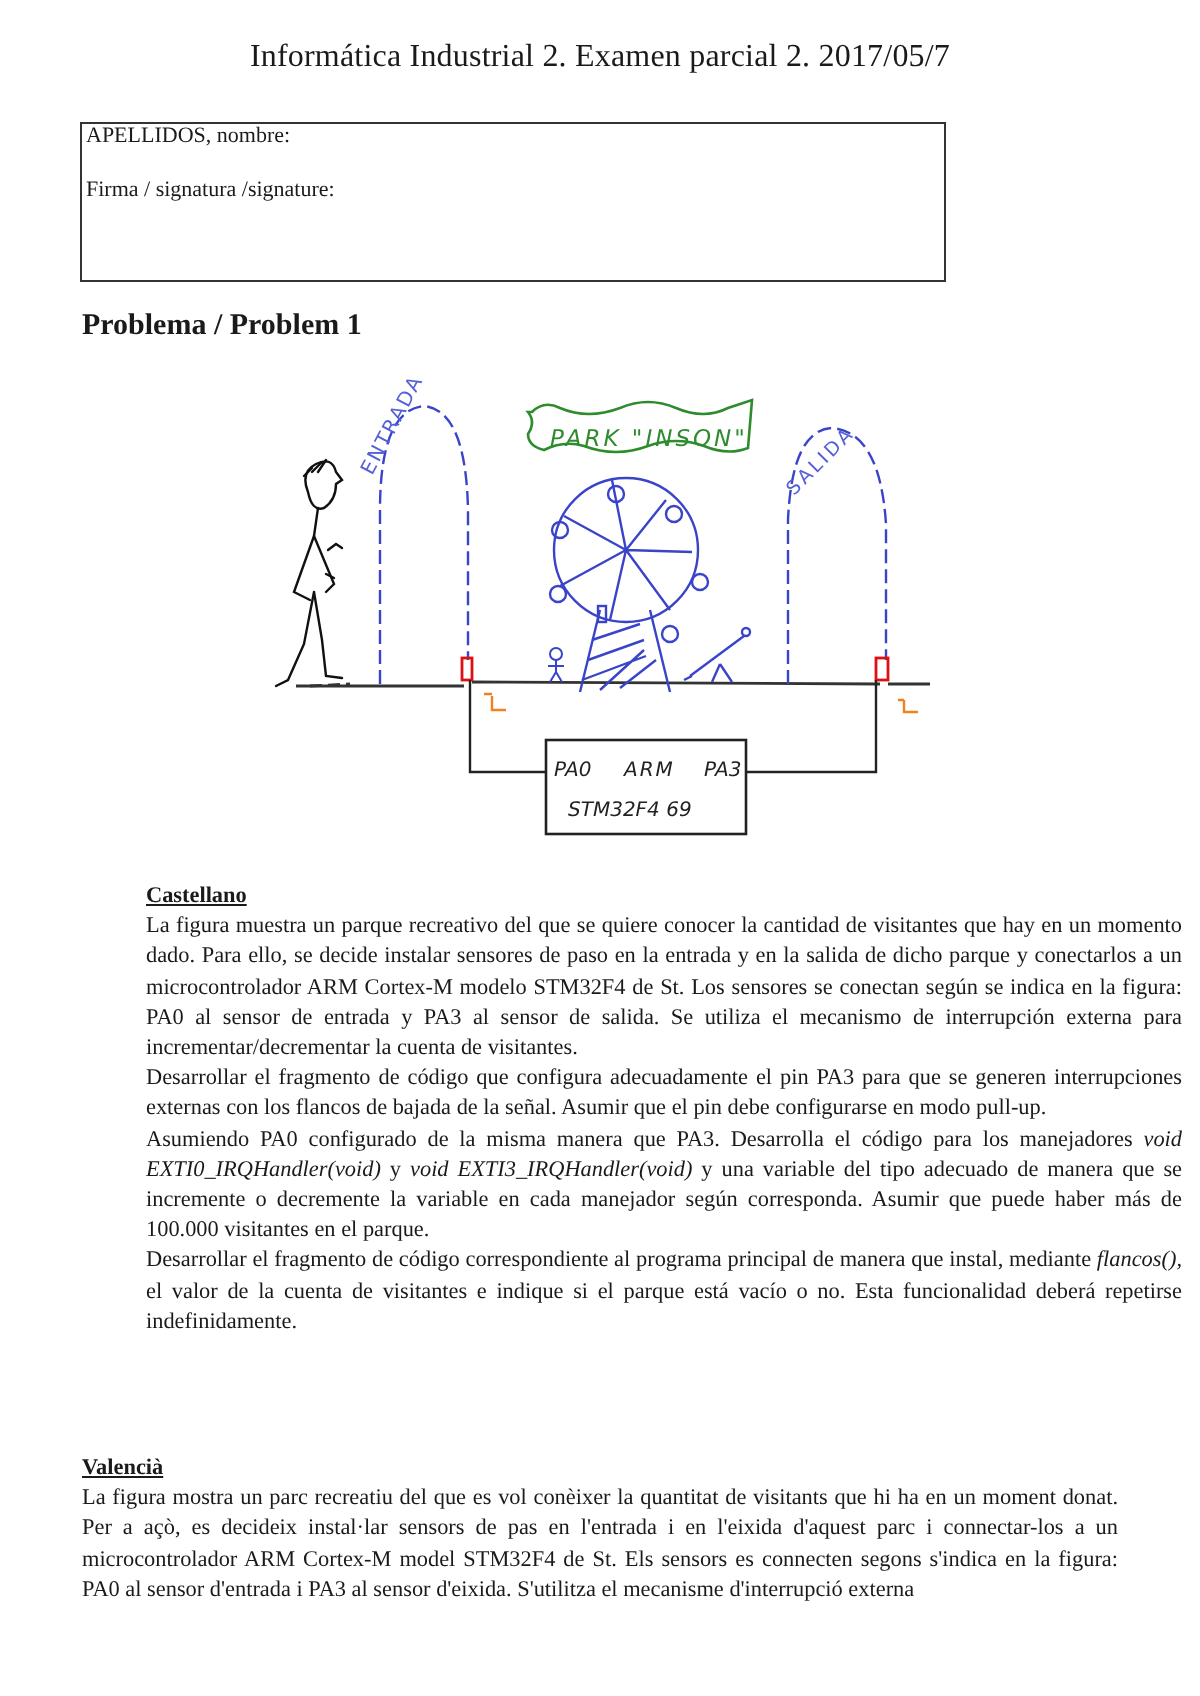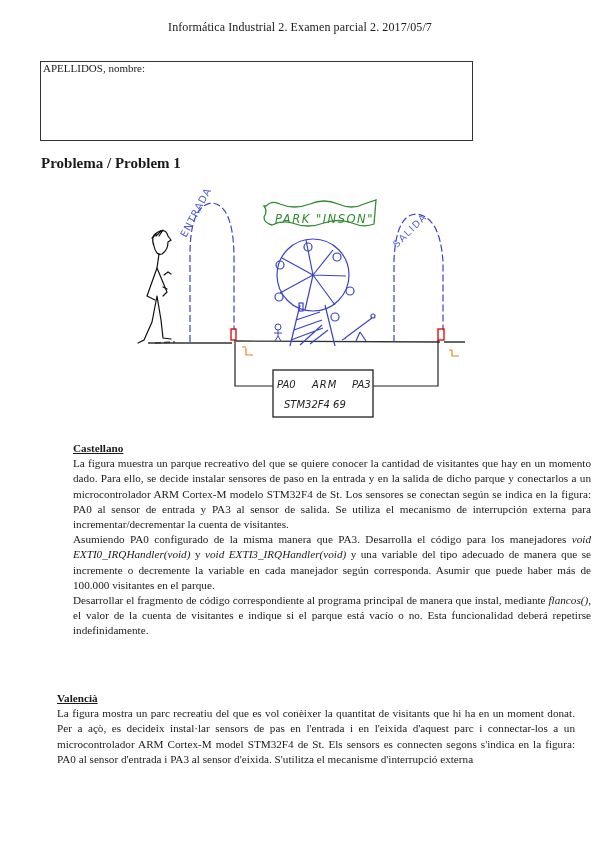--- a/index.html
+++ b/index.html
@@ -3,21 +3,21 @@
   <meta charset="utf-8">
   <style>
     html, body { margin: 0; padding: 0; background: #ffffff; }
     body {
       width: 600px; height: 848px; position: relative; overflow: hidden;
       font-family: "Liberation Serif", "DejaVu Serif", serif;
       color: #1a1a1a;
     }
     .page-header {
       position: absolute; top: 20px; left: 0; width: 600px;
-      text-align: center; font-size: 12px; letter-spacing: 0.1px;
+      text-align: center; font-size: 16px; letter-spacing: 0.1px;
     }
     .id-box {
       position: absolute; left: 40px; top: 61px; width: 433px; height: 80px;
       border: 1.3px solid #333; box-sizing: border-box;
       padding: 0 0 0 2px; font-size: 11px; line-height: 13.6px;
     }
     .id-box .line { height: 13.6px; white-space: nowrap; }
     .id-box .gap { height: 13.6px; }
     .problem-title {
       position: absolute; left: 41px; top: 155px;
@@ -25,30 +25,31 @@
     }
     .figure { position: absolute; left: 0; top: 180px; width: 600px; height: 245px; }
     .text-block {
       position: absolute; left: 41px; width: 518px;
       font-size: 11.2px; line-height: 15.2px; text-align: justify;
     }
     .text-block p { margin: 0; }
     .section-heading { font-weight: bold; text-decoration: underline; }
     .code-italic { font-style: italic; }
     #castellano { top: 441px; margin-left: 32px; }
-    #valencia { top: 691px; margin-left: 16px; }
+    #valencia { top: 727px; }
   </style>
 </head>
 <body>
 
 <div class="page-header">Informática  Industrial  2. Examen  parcial  2. 2017/05/7</div>
 
 <div class="id-box">
   <div class="line">APELLIDOS,  nombre:</div>
   <div class="gap"></div>
+  <div class="line">Firma  /  signatura   /signature:</div>
 </div>
 
 <div class="problem-title">Problema / Problem 1</div>
 
 <div class="figure">
   <svg width="600" height="245" viewBox="0 180 600 245" xmlns="http://www.w3.org/2000/svg">
 
     <g stroke="#333" stroke-width="1.4" fill="none">
       <path d="M148 343 L232 343 M236 341 L440 342 M444 342 L465 342"></path>
       <path d="M155 343 L175 342" stroke-dasharray="6 3"></path>
@@ -123,20 +124,21 @@
       <text x="312" y="388" font-size="10" font-style="italic" fill="#222" font-family="DejaVu Sans, sans-serif" letter-spacing="1">ARM</text>
       <text x="352" y="388" font-size="10" font-style="italic" fill="#222" font-family="DejaVu Sans, sans-serif">PA3</text>
       <text x="284" y="408" font-size="10" font-style="italic" fill="#222" font-family="DejaVu Sans, sans-serif">STM32F4 69</text>
     </g>
   </svg>
 </div>
 
 <div class="text-block" id="castellano">
   <p><span class="section-heading">Castellano</span></p>
   <p>La figura muestra un parque recreativo del que se quiere conocer la cantidad de visitantes que hay en un momento dado. Para ello, se decide instalar sensores de paso en la entrada y en la salida de dicho parque y conectarlos a un microcontrolador ARM Cortex-M modelo STM32F4 de St. Los sensores se conectan según se indica en la figura: PA0 al sensor de entrada y PA3 al sensor de salida. Se utiliza el mecanismo de interrupción externa para incrementar/decrementar la cuenta de visitantes.</p>
+  <p>Desarrollar el fragmento de código que configura adecuadamente el pin PA3 para que se generen interrupciones externas con los flancos de bajada de la señal. Asumir que el pin debe configurarse en modo pull-up.</p>
   <p><span>Asumiendo PA0 configurado de la misma manera que PA3. Desarrolla el código para los manejadores </span><span class="code-italic">void EXTI0_IRQHandler(void)</span><span> y </span><span class="code-italic">void EXTI3_IRQHandler(void)</span><span> y una variable del tipo adecuado de manera que se incremente o decremente la variable en cada manejador según corresponda. Asumir que puede haber más de 100.000 visitantes en el parque.</span></p>
   <p><span>Desarrollar el fragmento de código correspondiente al programa principal de manera que instal, mediante </span><span class="code-italic">flancos(),</span><span> el valor de la cuenta de visitantes e indique si el parque está vacío o no. Esta funcionalidad deberá repetirse indefinidamente.</span></p>
 </div>
 
 <div class="text-block" id="valencia">
   <p><span class="section-heading">Valencià</span></p>
   <p>La figura mostra un parc recreatiu del que es vol conèixer la quantitat de visitants que hi ha en un moment donat. Per a açò, es decideix instal·lar sensors de pas en l'entrada i en l'eixida d'aquest parc i connectar-los a un microcontrolador ARM Cortex-M model STM32F4 de St. Els sensors es connecten segons s'indica en la figura: PA0 al sensor d'entrada i PA3 al sensor d'eixida. S'utilitza el mecanisme d'interrupció externa</p>
 </div>
 
 </body></html>

